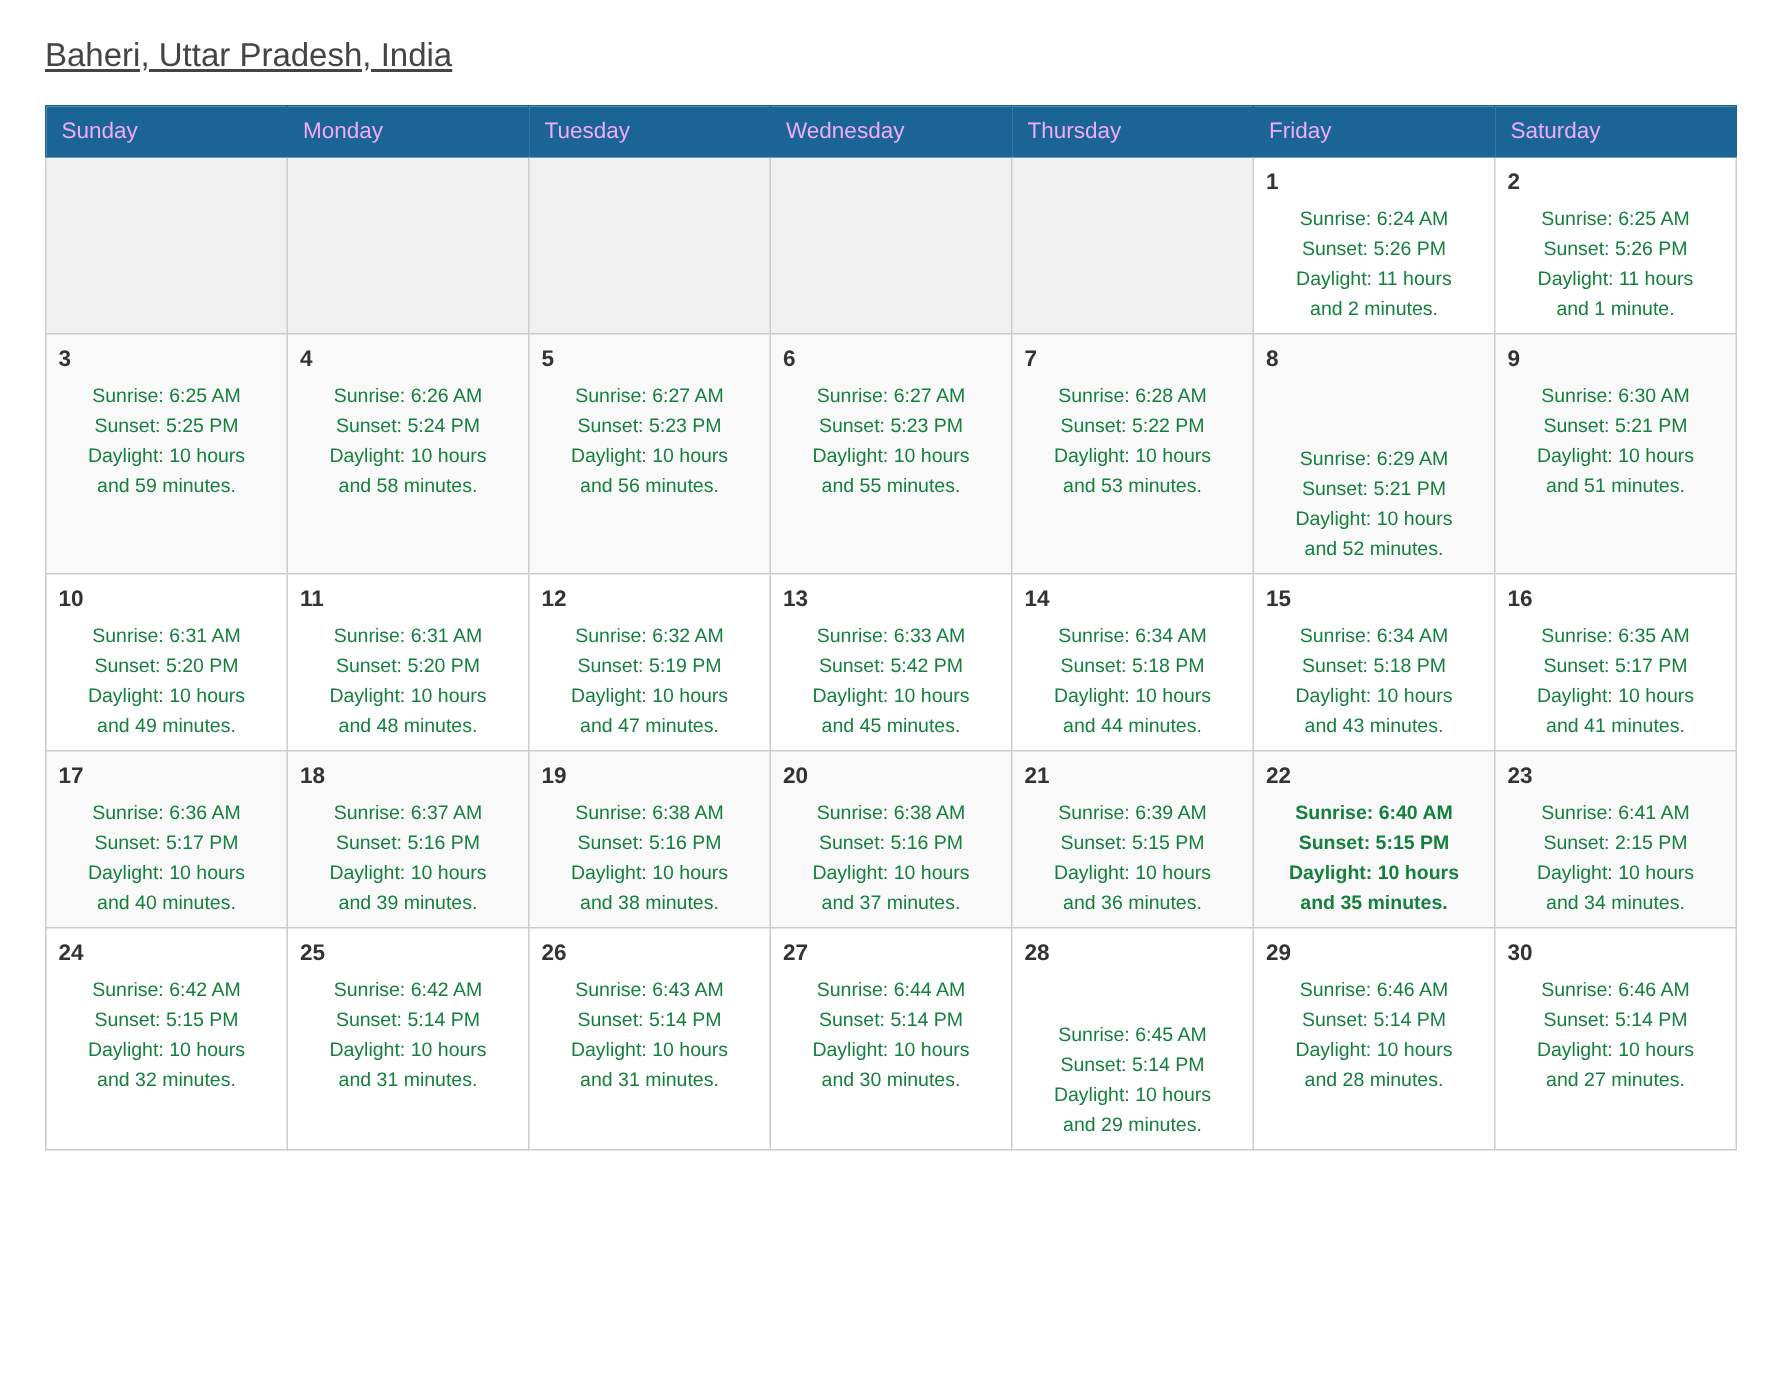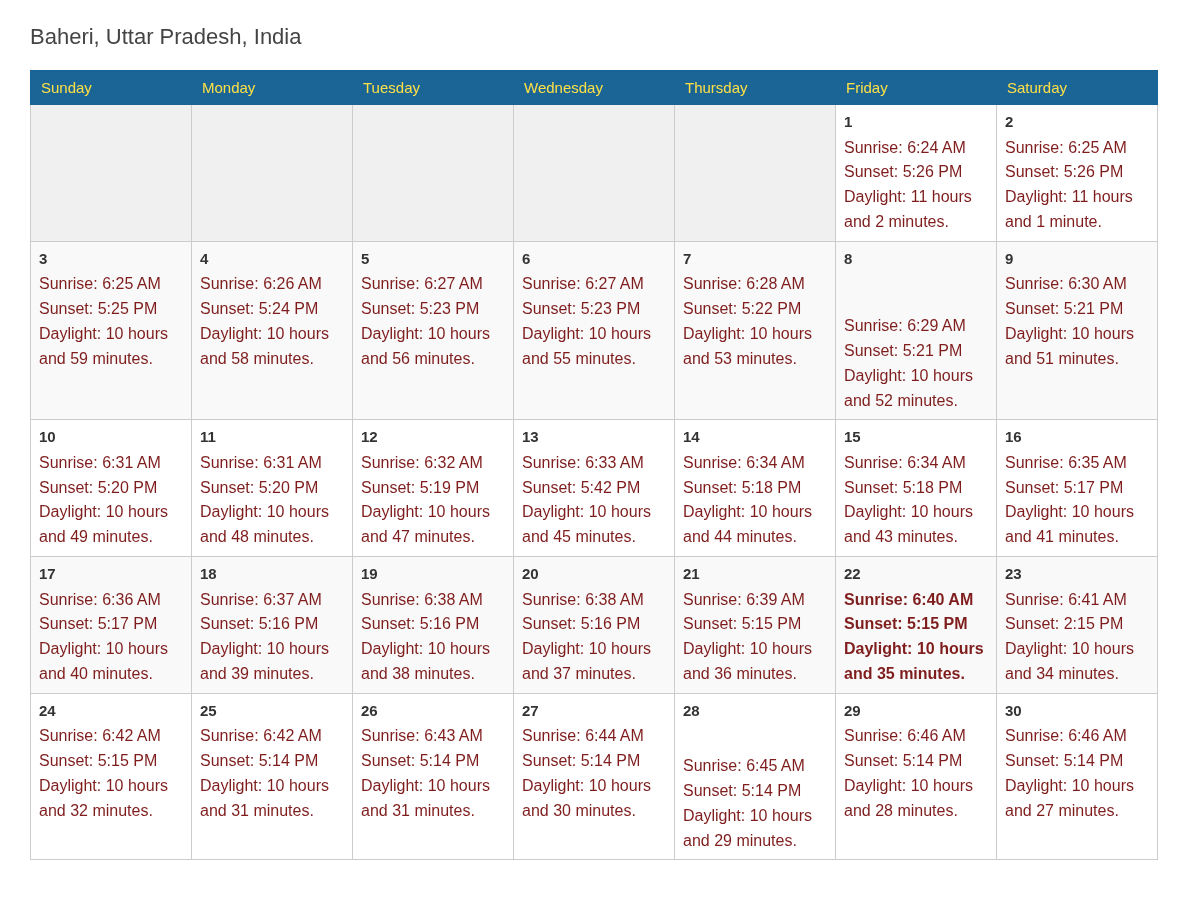--- a/index.html
+++ b/index.html
@@ -44,29 +44,30 @@
     .month-title {
       font-size: 52px;
       font-weight: 300;
       color: #222;
       line-height: 1.1;
     }
     .location {
       font-size: 22px;
       color: #444;
       margin-top: 4px;
+      text-decoration: underline;
     }
     .calendar {
       width: 100%;
       border-collapse: collapse;
       border: 1px solid #ccc;
     }
     .calendar th {
       background: #1a6496;
-      color: #fde047;
+      color: #f0abfc;
       padding: 8px 10px;
       font-size: 15px;
       font-weight: normal;
       text-align: left;
       border: 1px solid #1a6496;
     }
     .calendar td {
       vertical-align: top;
       padding: 6px 8px;
       border: 1px solid #ccc;
@@ -75,23 +76,24 @@
       font-size: 13px;
       line-height: 1.5;
     }
     .calendar td .day-num {
       font-size: 15px;
       font-weight: bold;
       display: block;
       margin-bottom: 2px;
     }
     .calendar td .day-info {
-      font-size: 16px;
-      color: #7f1d1d;
+      font-size: 13px;
+      color: #15803d;
       line-height: 1.55;
+      text-align: center;
     }
     .calendar tr:nth-child(even) td {
       background: #f9f9f9;
     }
     .calendar tr td {
       background: #fff;
     }
     .empty-cell {
       background: #f0f0f0 !important;
     }

